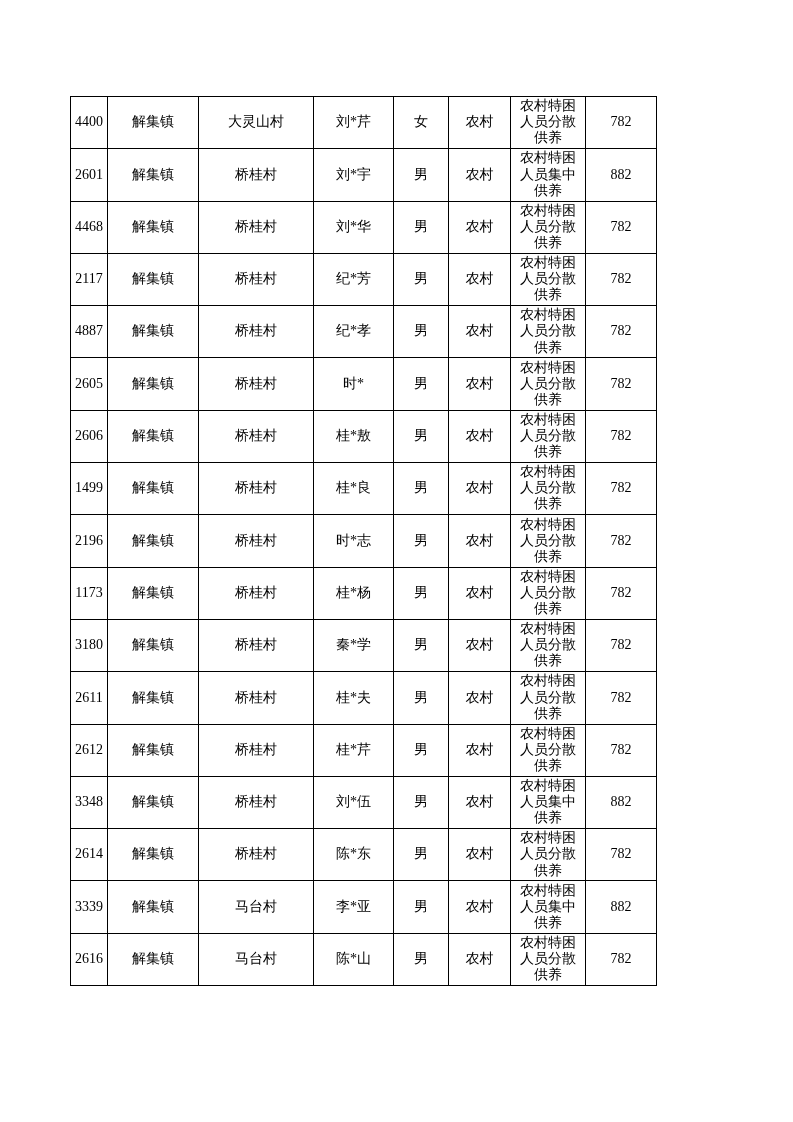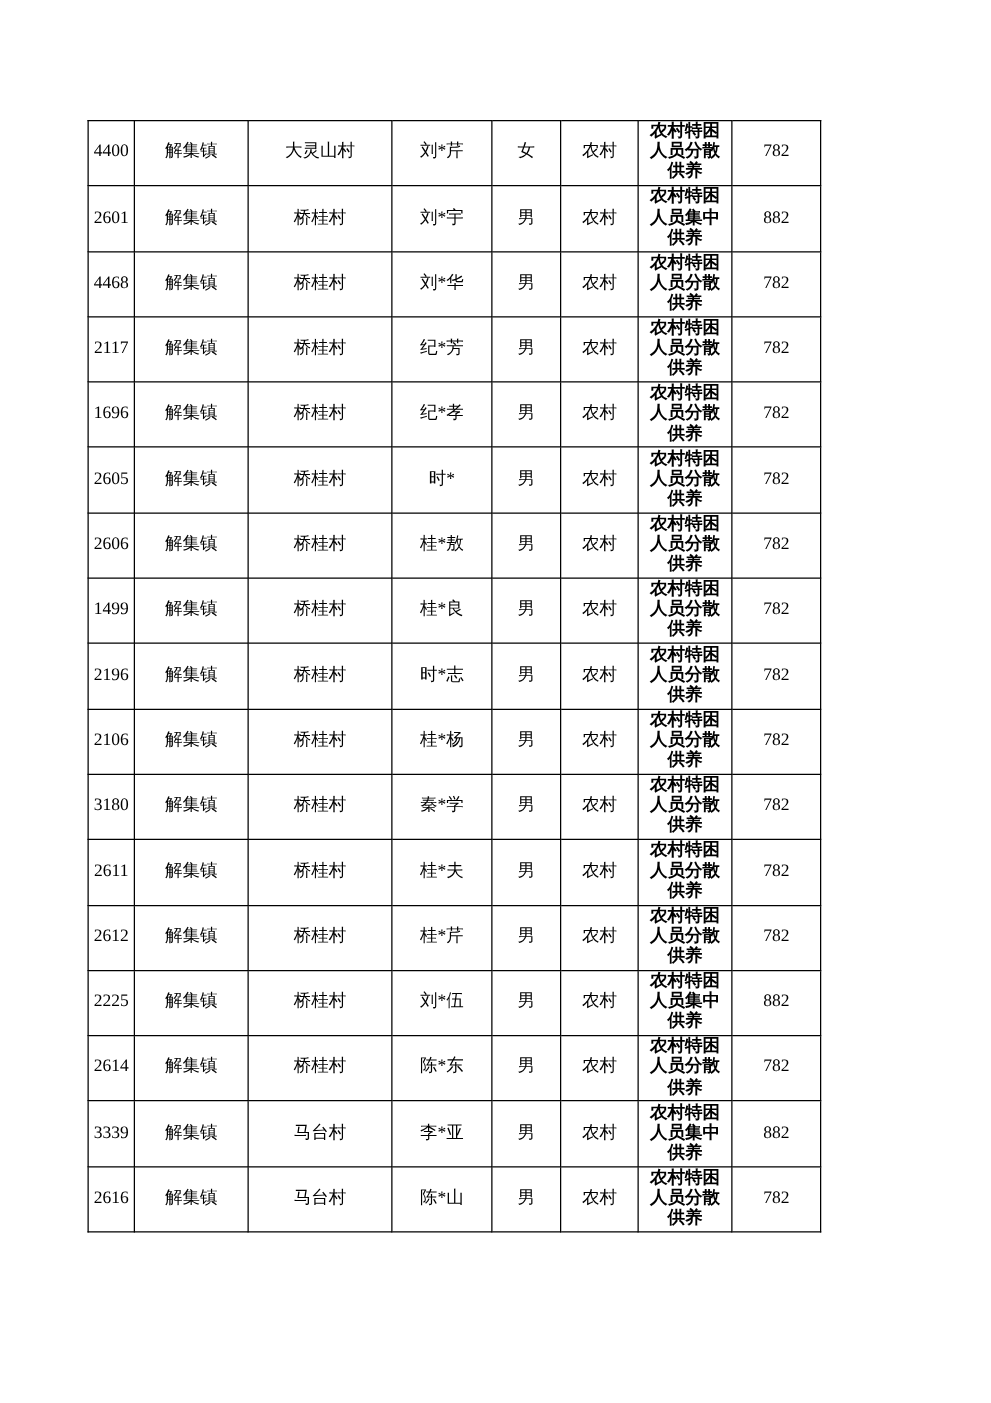--- a/index.html
+++ b/index.html
@@ -31,21 +31,20 @@
     vertical-align: middle;
     font-size: 14px;
     line-height: 1.2;
     padding: 0;
     height: 51.3px;
     overflow: hidden;
     white-space: nowrap;
   }
   table.roster td.col-support {
     white-space: normal;
-    font-weight: bold;
   }
   .wrap {
     display: inline-block;
     width: 4em;
     line-height: 1.15;
     white-space: normal;
   }
 </style>
 </head>
 <body>
@@ -105,21 +104,21 @@
     <td>桥桂村</td>
     <td>纪*芳</td>
     <td>男</td>
     <td>农村</td>
     <td class="col-support">
       <span class="wrap val">农村特困人员分散供养</span>
     </td>
     <td>782</td>
   </tr>
         <tr>
-    <td>1696</td>
+    <td>4887</td>
     <td>解集镇</td>
     <td>桥桂村</td>
     <td>纪*孝</td>
     <td>男</td>
     <td>农村</td>
     <td class="col-support">
       <span class="wrap val">农村特困人员分散供养</span>
     </td>
     <td>782</td>
   </tr>
@@ -165,21 +164,21 @@
     <td>桥桂村</td>
     <td>时*志</td>
     <td>男</td>
     <td>农村</td>
     <td class="col-support">
       <span class="wrap val">农村特困人员分散供养</span>
     </td>
     <td>782</td>
   </tr>
         <tr>
-    <td>2106</td>
+    <td>1173</td>
     <td>解集镇</td>
     <td>桥桂村</td>
     <td>桂*杨</td>
     <td>男</td>
     <td>农村</td>
     <td class="col-support">
       <span class="wrap val">农村特困人员分散供养</span>
     </td>
     <td>782</td>
   </tr>
@@ -213,21 +212,21 @@
     <td>桥桂村</td>
     <td>桂*芹</td>
     <td>男</td>
     <td>农村</td>
     <td class="col-support">
       <span class="wrap val">农村特困人员分散供养</span>
     </td>
     <td>782</td>
   </tr>
         <tr>
-    <td>2225</td>
+    <td>3348</td>
     <td>解集镇</td>
     <td>桥桂村</td>
     <td>刘*伍</td>
     <td>男</td>
     <td>农村</td>
     <td class="col-support">
       <span class="wrap val">农村特困人员集中供养</span>
     </td>
     <td>882</td>
   </tr>

